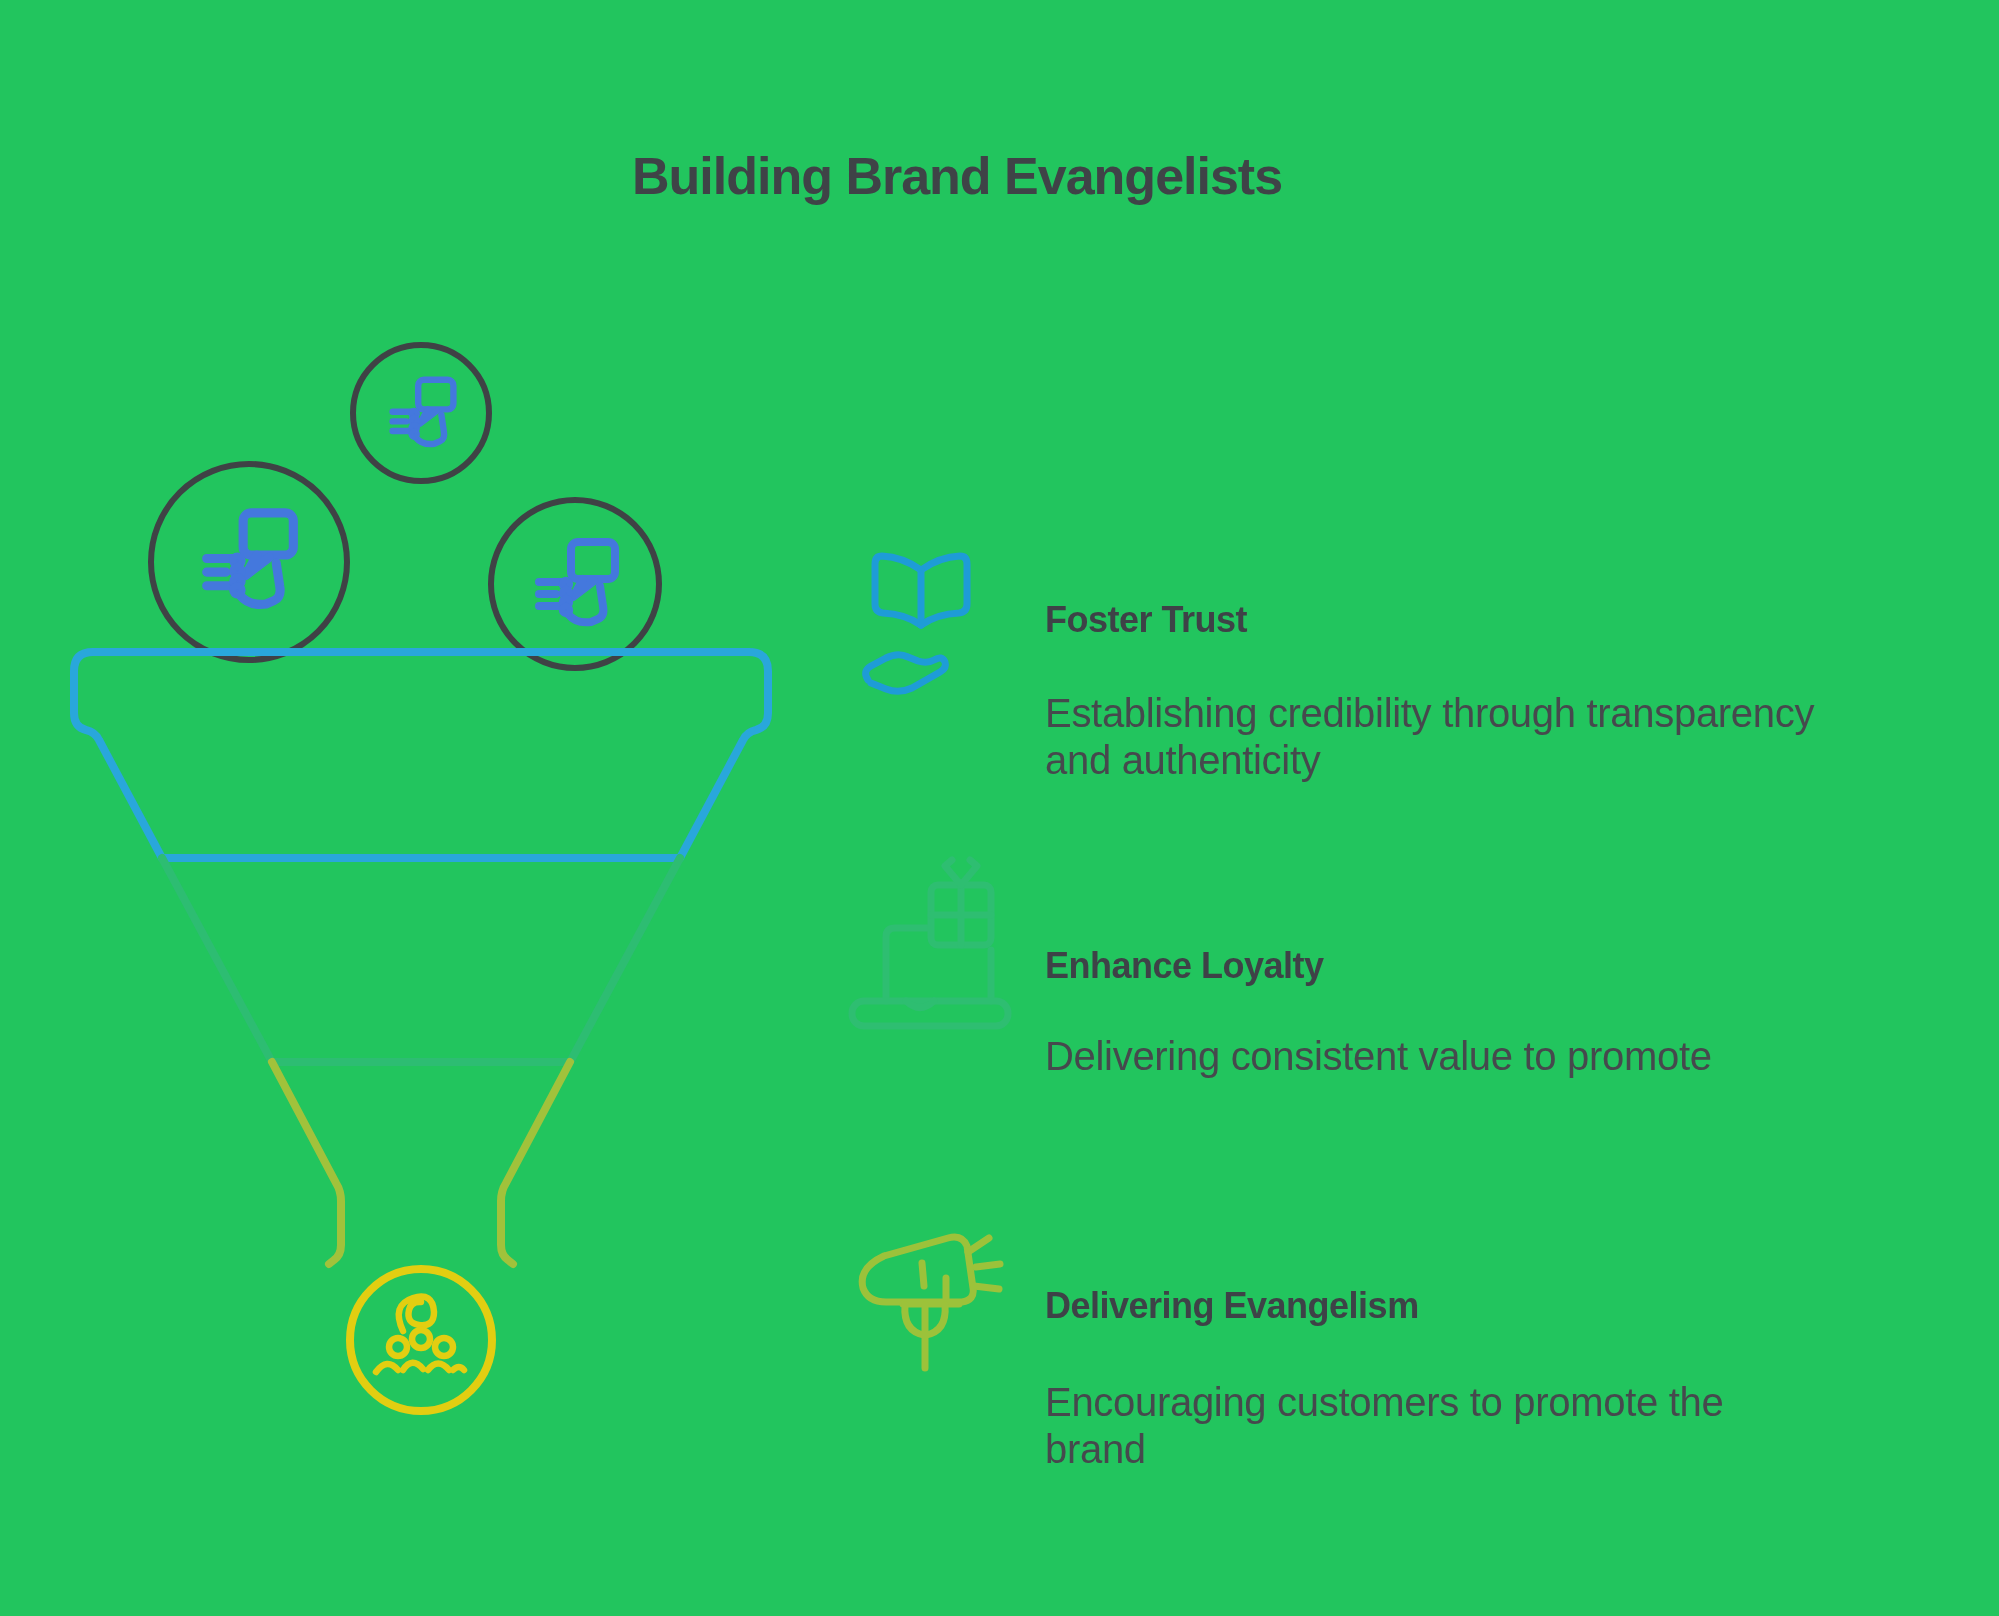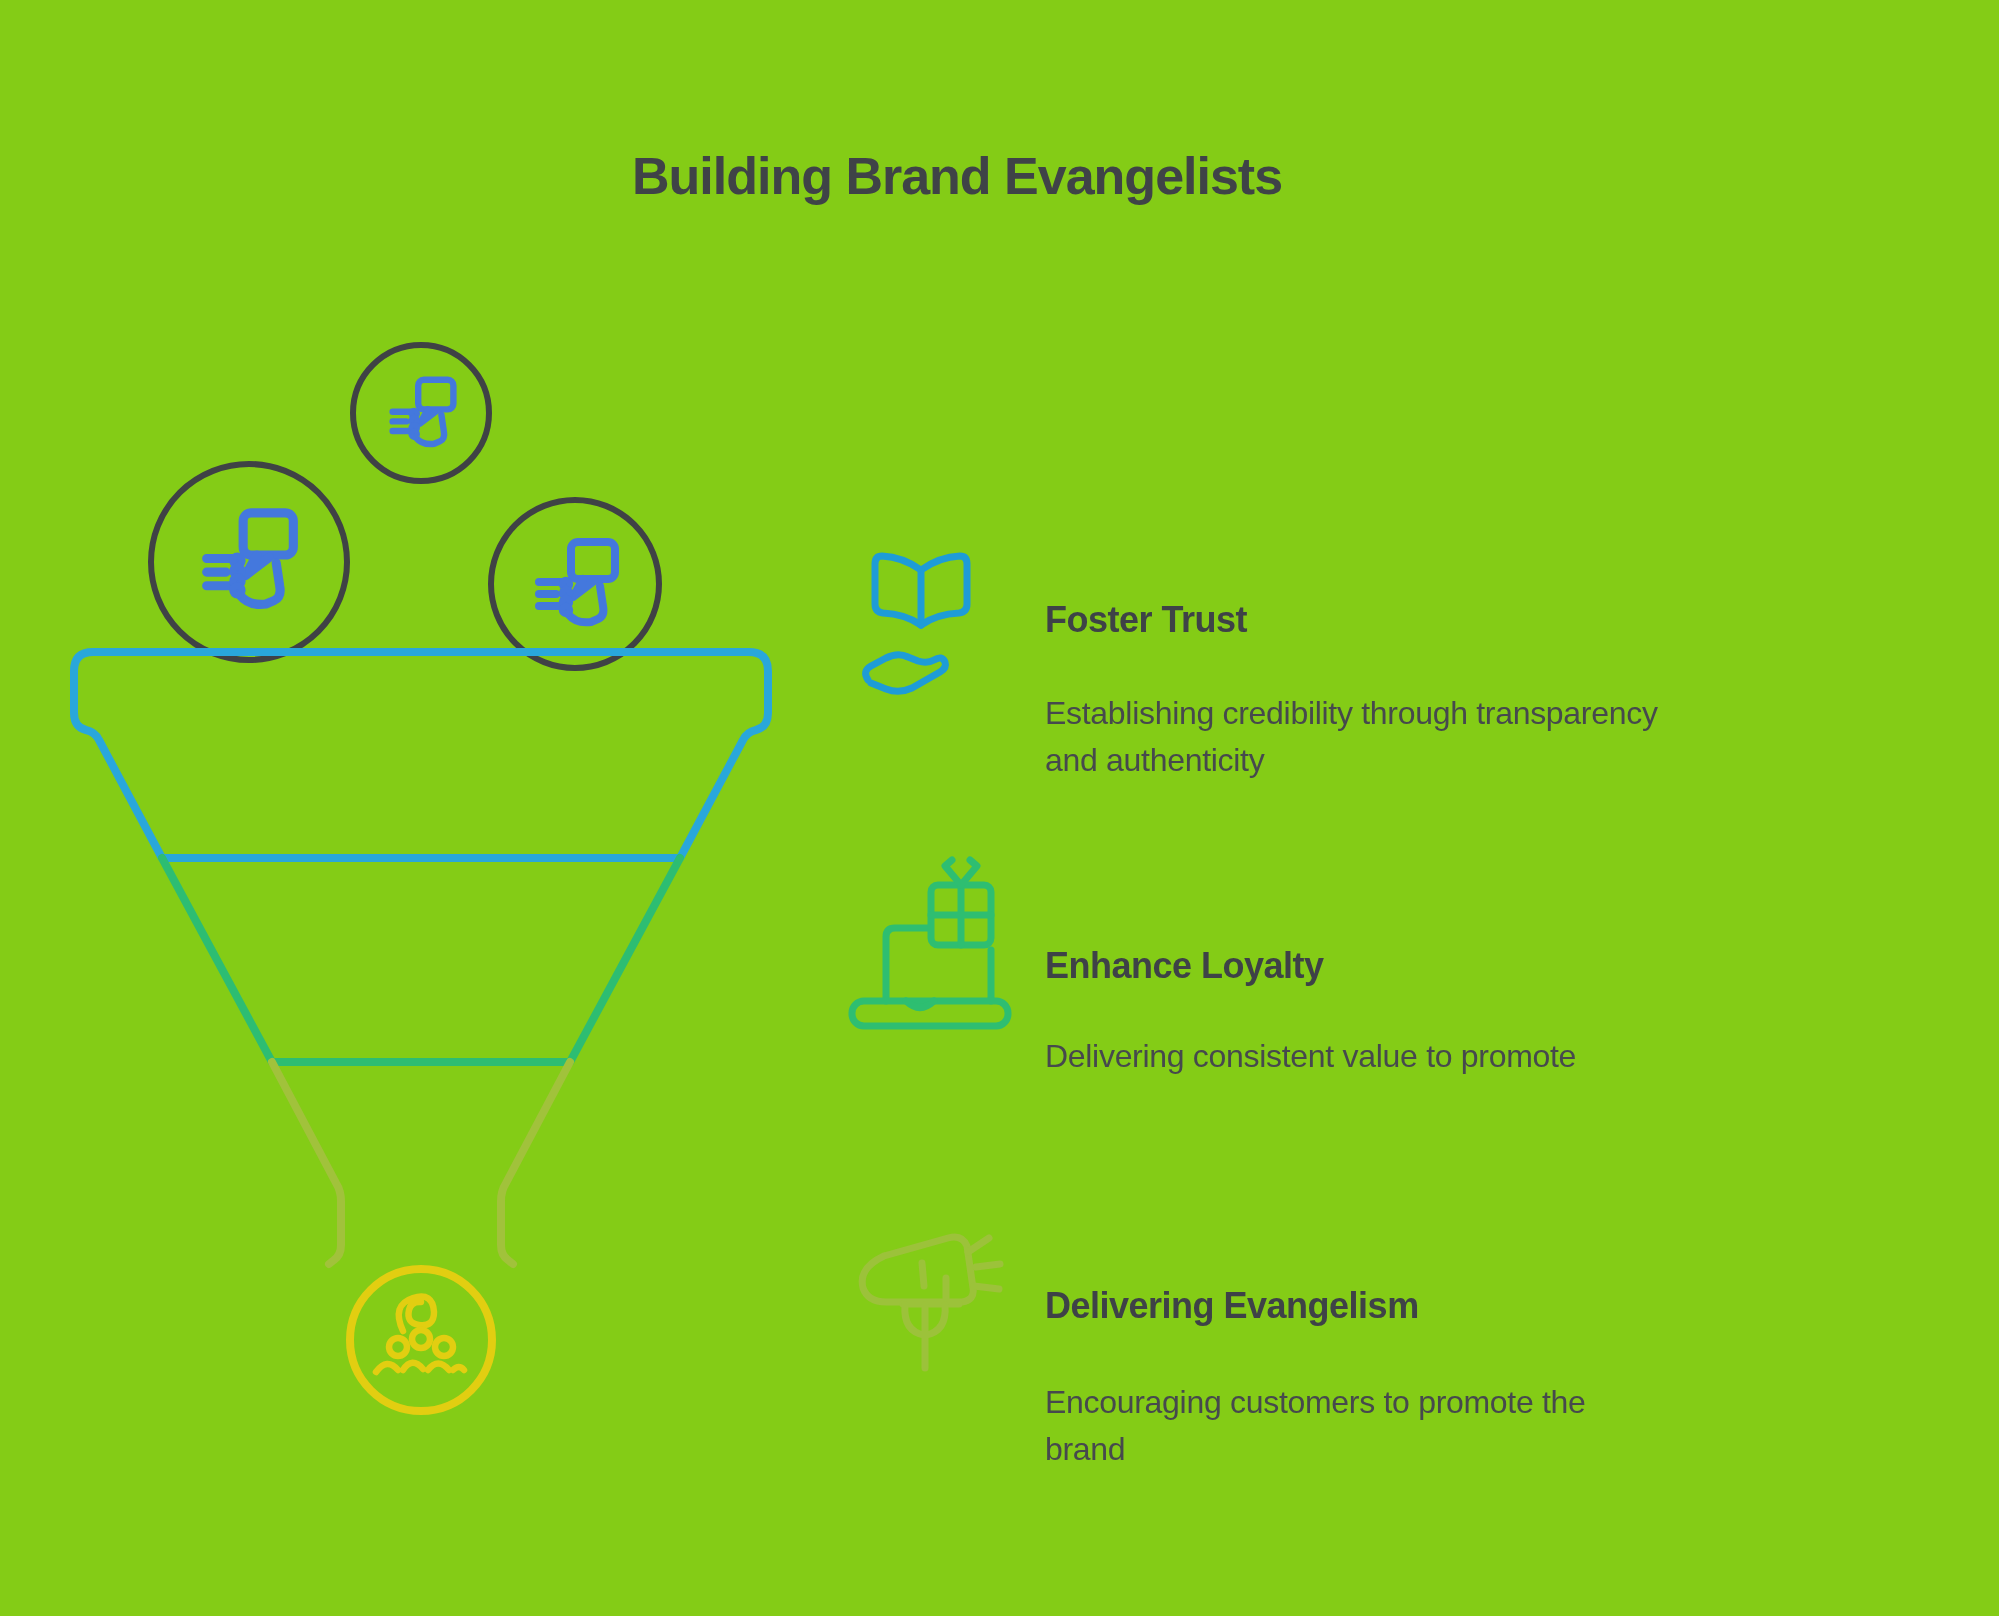--- a/index.html
+++ b/index.html
@@ -1,36 +1,36 @@
 <!DOCTYPE html>
 <html><head>
 <meta charset="utf-8">
 <style>
   html,body{margin:0;padding:0;background:#000;}
   .canvas{
     position:relative;
     width:1999px;height:1616px;
-    background:#84cc16;
+    background:#22c55e;
     font-family:"Liberation Sans", sans-serif;
     overflow:hidden;
   }
   .fig{position:absolute;left:0;top:0;}
   .page-title{
     position:absolute;left:632px;top:146px;
     font-size:52px;font-weight:bold;letter-spacing:-1px;
     color:#3F4347;white-space:nowrap;
   }
   .section{position:absolute;left:1045px;}
   .section h2{
     margin:0;font-size:36px;font-weight:bold;letter-spacing:-0.5px;
     color:#3E4247;white-space:nowrap;line-height:50px;
   }
   .section .desc{
     position:absolute;left:0;
-    font-size:32px;font-weight:500;letter-spacing:-0.3px;
+    font-size:40px;font-weight:500;letter-spacing:-0.3px;
     color:#46494D;line-height:47px;white-space:nowrap;
   }
   .sec-1{top:595px;}
   .sec-1 .desc{top:95px;}
   .sec-2{top:941px;}
   .sec-2 .desc{top:92px;}
   .sec-3{top:1281px;}
   .sec-3 .desc{top:98px;}
 </style>
 </head>

